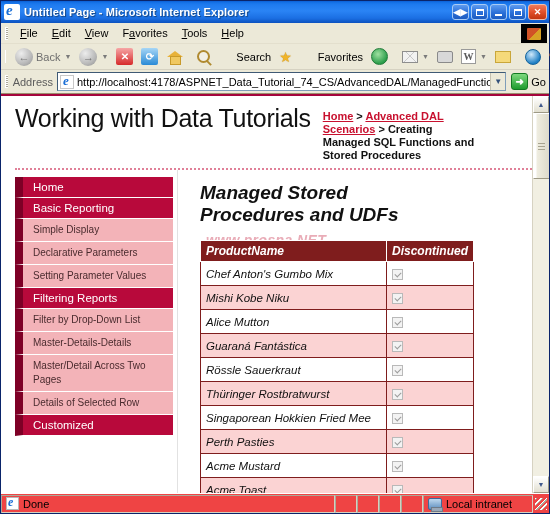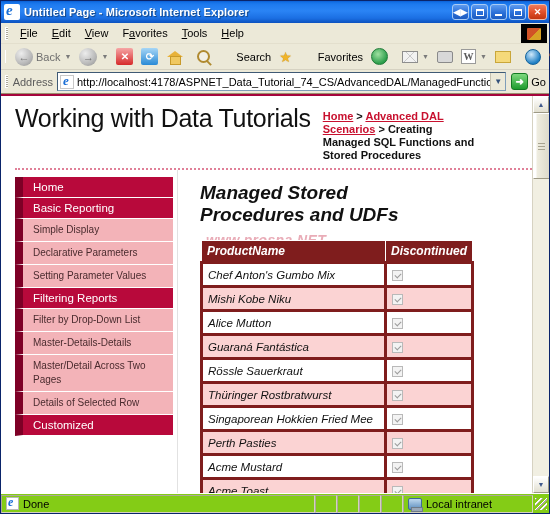--- a/index.html
+++ b/index.html
@@ -221,21 +221,21 @@
   .content-h1 { font-size:19px; font-weight:bold; color:#111;
     line-height:22px; margin:0 0 14px 0; max-width:230px;}
 
   table.grid { border-collapse:collapse; font-size:11.5px; width:274px;
     position:relative; }
   table.grid th {
     background:#7f1d1d; color:#fff; font-weight:bold;
     text-align:left; padding:3px 5px; border:1px solid #fff; font-size:12px;
   }
   table.grid td {
-    border:3px solid #7f1d1d; padding:2px 5px; color:#111;
+    border:1px solid #7f1d1d; padding:2px 5px; color:#111;
     height:24px; white-space:nowrap;
   }
   table.grid tr.alt td { background:#FBD3D3; }
   .cb { width:11px;height:11px;border:1px solid #B9B9B9;background:#F3F3F3;
     display:inline-block;position:relative;vertical-align:middle;}
   .cb::after{content:"";position:absolute;left:2px;top:2px;width:5px;height:3px;
     border-left:1.5px solid #9C9C9C;border-bottom:1.5px solid #9C9C9C;
     transform:rotate(-45deg);}
 
   .watermark {
@@ -254,28 +254,28 @@
   .sb-btn span{font-size:7px;color:#415A8C;}
   .sb-track{flex:1 1 auto; background:#F1EFE2; position:relative;}
   .sb-thumb{position:absolute;left:0;top:0;width:17px;height:66px;
     background:linear-gradient(90deg,#FFF 0 2px,#EFEDE0 3px, #DDDACB 100%);
     border:1px solid #fff;border-right-color:#9D9985;border-bottom-color:#9D9985;
     display:flex;align-items:center;justify-content:center;}
   .sb-thumb .grip2{width:7px;height:7px;
     background:repeating-linear-gradient(180deg,#A8A490 0 1px,transparent 1px 3px);}
 
   
-  .statusbar { height:20px; background:#84cc16; display:flex;align-items:center;
+  .statusbar { height:20px; background:#ef4444; display:flex;align-items:center;
     flex:0 0 20px; border-top:1px solid #fff;text-align:center; }
   .st-cell { height:18px; border:1px solid #D4D0C0; border-top-color:#ACA899;
     border-left-color:#ACA899; display:flex;align-items:center;
     padding:0 4px; gap:4px; font-size:11px;color:#000;}
   .st-main{ flex:1 1 auto; }
   .st-slot{ width:22px; }
-  .st-zone{ width:130px; }
+  .st-zone{ width:110px; }
   .st-ic{ width:13px;height:13px;background:#fff;border:1px solid #B8B8B8;
     position:relative;flex:0 0 13px;}
   .st-ic::after{content:"e";position:absolute;left:1px;top:-3px;
     font-family:"Liberation Serif",serif;font-style:italic;font-weight:bold;
     font-size:12px;color:#1B6FD6;}
   .st-net{ width:14px;height:12px;flex:0 0 14px;
     background:linear-gradient(180deg,#BFD8EE,#5E8FC0); border:1px solid #3F6A99;
     border-radius:2px; position:relative;}
   .st-net::after{content:"";position:absolute;left:2px;bottom:-3px;width:10px;height:3px;
     background:#9AA8B8;border:1px solid #6E7A88;}

